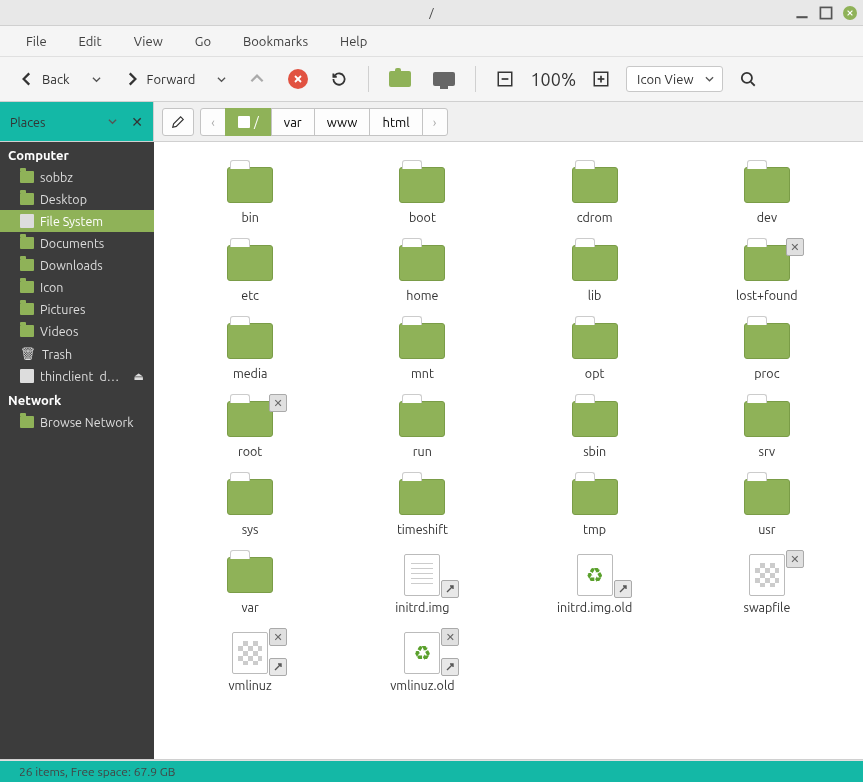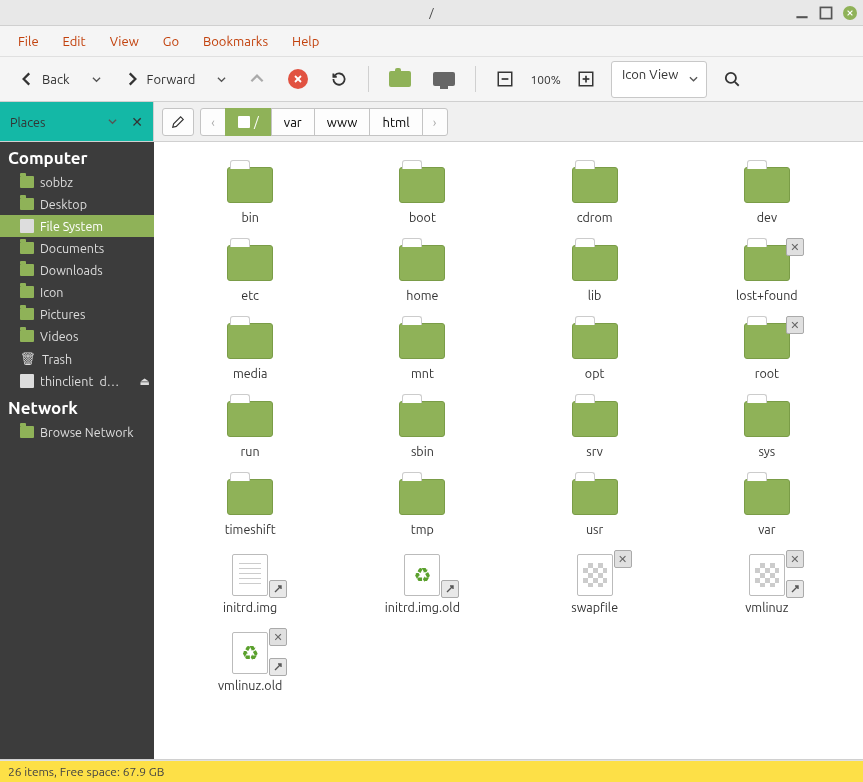--- a/index.html
+++ b/index.html
@@ -6,47 +6,47 @@
 body { width: 863px; height: 782px; background: #f5f5f5; overflow: hidden; display: flex; flex-direction: column; }
 
 
 .titlebar { height: 26px; background: #e8e8e8; display: flex; align-items: center; justify-content: center; position: relative; font-size: 12px; color: #444; border-bottom: 1px solid #d0d0d0; }
 .titlebar .win-btns { position: absolute; right: 6px; display: flex; gap: 10px; align-items: center; }
 .win-btn { width: 14px; height: 14px; display: flex; align-items: center; justify-content: center; cursor: pointer; }
 .win-close-circle { width: 14px; height: 14px; border-radius: 50%; background: #8fb258; display:flex; align-items:center; justify-content:center; }
 .win-close-circle svg { width: 8px; height: 8px; }
 
 
-.menubar { height: 30px; background: #f5f5f5; display: flex; align-items: center; padding: 0 8px; gap: 4px; font-size: 13px; color: #c2410c; }
+.menubar { height: 30px; background: #f5f5f5; display: flex; align-items: center; padding: 0 16px; gap: 12px; font-size: 13px; color: #404040; }
 .menubar .menu-item { padding: 4px 10px; cursor: pointer; }
 
 
 .toolbar { height: 46px; background: #f5f5f5; border-top: 1px solid #e0e0e0; border-bottom: 1px solid #d0d0d0; display: flex; align-items: center; padding: 0 12px; gap: 10px; font-size: 13px; color: #333; }
 .tb-btn { display: flex; align-items: center; gap: 6px; padding: 4px 6px; cursor: pointer; }
 .tb-sep { width: 1px; height: 26px; background: #d0d0d0; margin: 0 4px; }
 .tb-icon { width: 18px; height: 18px; display:flex; align-items:center; justify-content:center; }
 .stop-btn { width:20px;height:20px;border-radius:50%;background:#e15241;display:flex;align-items:center;justify-content:center; }
 .cam-btn { width:22px;height:16px;border:2px solid #8fb258;border-radius:2px;position:relative;background:#8fb258; }
 .cam-btn::before{content:"";position:absolute;top:-5px;left:4px;width:6px;height:4px;background:#8fb258;border-radius:2px 2px 0 0;}
 .monitor-btn{width:22px;height:14px;background:#666;border-radius:2px;position:relative;}
 .monitor-btn::after{content:"";position:absolute;bottom:-3px;left:7px;width:8px;height:3px;background:#666;}
-.zoom-text{font-size:12px;}
-.view-select{border:1px solid #c8c8c8;border-radius:3px;padding:5px 28px 16px 10px;background:#fff;font-size:13px;position:relative;}
+.zoom-text{font-size:18px;}
+.view-select{border:1px solid #c8c8c8;border-radius:3px;padding:5px 28px 5px 10px;background:#fff;font-size:13px;position:relative;}
 .view-select .caret{position:absolute;right:8px;top:50%;transform:translateY(-50%);}
 
 
 .body-row{flex:1;display:flex;overflow:hidden;border-bottom:1px solid #d0d0d0;}
 
 
 .sidebar{width:154px;display:flex;flex-direction:column;background:#3c3c3c;color:#ddd;font-size:12.5px;}
 .sidebar-header{height:40px;background:#14b8a6;border-bottom:1px solid #d0d0d0;border-right:1px solid #d0d0d0;color:#333;display:flex;align-items:center;justify-content:space-between;padding:0 10px;}
 .sidebar-header .caret{font-size:10px;}
 .sidebar-header .close-x{font-size:14px;cursor:pointer;}
-.sb-section{font-weight:bold;color:#fff;padding:6px 10px 4px 8px;font-size:17px;}
-.sb-item{display:flex;align-items:center;gap:6px;padding:4px 4px 4px 20px;cursor:pointer;white-space:nowrap;overflow:hidden;}
+.sb-section{font-weight:bold;color:#fff;padding:6px 10px 4px 8px;font-size:13px;}
+.sb-item{display:flex;align-items:center;gap:6px;padding:4px 10px 4px 20px;cursor:pointer;white-space:nowrap;overflow:hidden;}
 .sb-item.active{background:#8fb258;color:#fff;}
 .sb-item.trunc span{overflow:hidden;text-overflow:ellipsis;}
 .sb-eject{margin-left:auto;font-size:11px;}
 .sb-icon{width:14px;height:12px;flex:0 0 14px;}
 .sb-folder{background:#8fb258;border-radius:1px;position:relative;}
 .sb-folder::before{content:"";position:absolute;top:-3px;left:0;width:6px;height:3px;background:#8fb258;border-radius:1px 1px 0 0;}
 .sb-disk{width:14px;height:14px;background:#ddd;border-radius:1px;flex:0 0 14px;}
 .sb-trash{color:#ddd;}
 
 
@@ -77,21 +77,21 @@
 .textfile-ico::after{content:"";position:absolute;top:8px;left:6px;right:6px;height:22px;background:repeating-linear-gradient(#ccc,#ccc 1px,transparent 1px,transparent 5px);}
 
 
 .checker-ico{width:36px;height:42px;background:#fff;border:1px solid #bbb;border-radius:2px;position:relative;display:flex;align-items:center;justify-content:center;}
 .checker-ico .chk{width:24px;height:24px;background-image:linear-gradient(45deg,#ccc 25%,transparent 25%,transparent 75%,#ccc 75%),linear-gradient(45deg,#ccc 25%,transparent 25%,transparent 75%,#ccc 75%);background-size:10px 10px;background-position:0 0,5px 5px;}
 
 
 .recycle-ico{width:36px;height:42px;background:#fff;border:1px solid #bbb;border-radius:2px;display:flex;align-items:center;justify-content:center;color:#5aa02c;font-size:20px;}
 
 
-.statusbar{height:22px;background:#fde047;font-size:12px;color:#444;display:flex;align-items:center;padding:0 8px;border-top:1px solid #e0e0e0;}
+.statusbar{height:22px;background:#14b8a6;font-size:12px;color:#444;display:flex;align-items:center;padding:0 19px;border-top:1px solid #e0e0e0;}
 
 svg{display:block;}
 .caret svg{width:9px;height:9px;}
 </style>
 </head>
 <body>
 
 <div class="titlebar">
   <span>/</span>
   <div class="win-btns">
@@ -379,20 +379,26 @@
         </div>
         <div class="file-item">
           <div class="file-icon-wrap">
             <div class="folder-ico"></div>
           </div>
           <span>opt</span>
         </div>
         <div class="file-item">
           <div class="file-icon-wrap">
             <div class="folder-ico"></div>
+          </div>
+          <span>proc</span>
+        </div>
+        <div class="file-item">
+          <div class="file-icon-wrap">
+            <div class="folder-ico"></div>
             <div class="lock-badge">✕</div>
           </div>
           <span>root</span>
         </div>
         <div class="file-item">
           <div class="file-icon-wrap">
             <div class="folder-ico"></div>
           </div>
           <span>run</span>
         </div>

